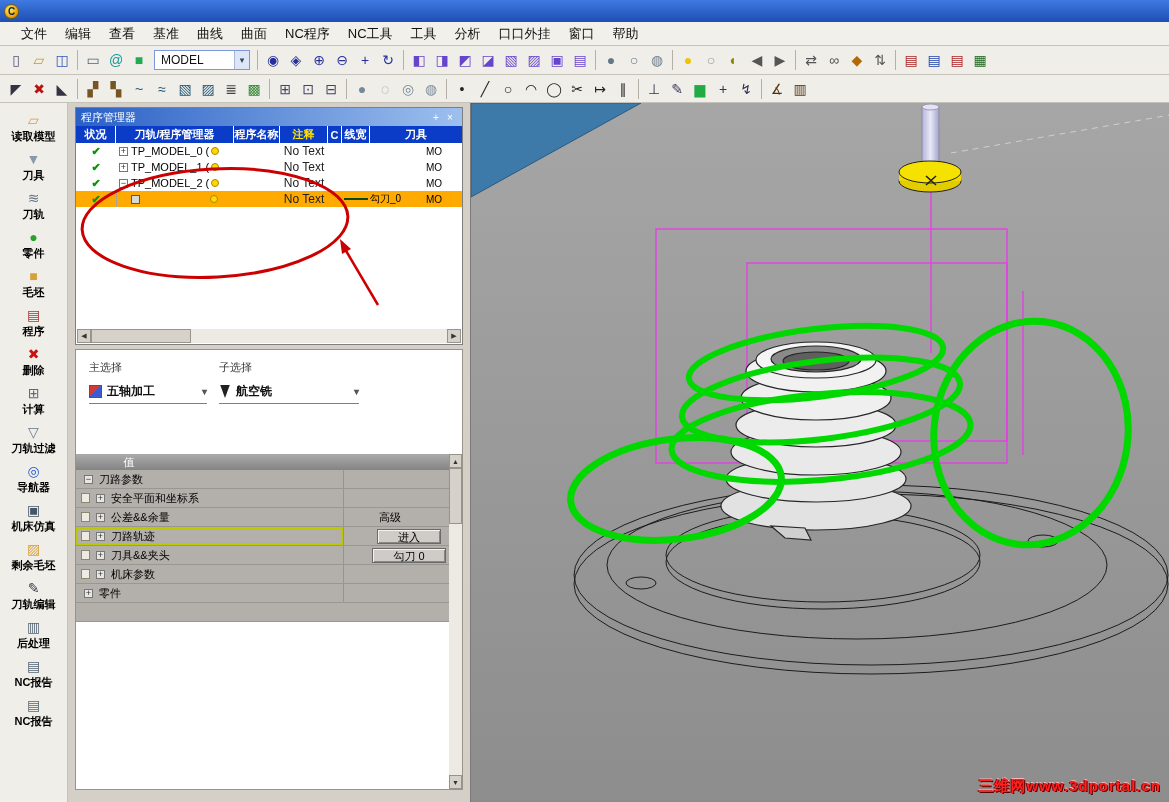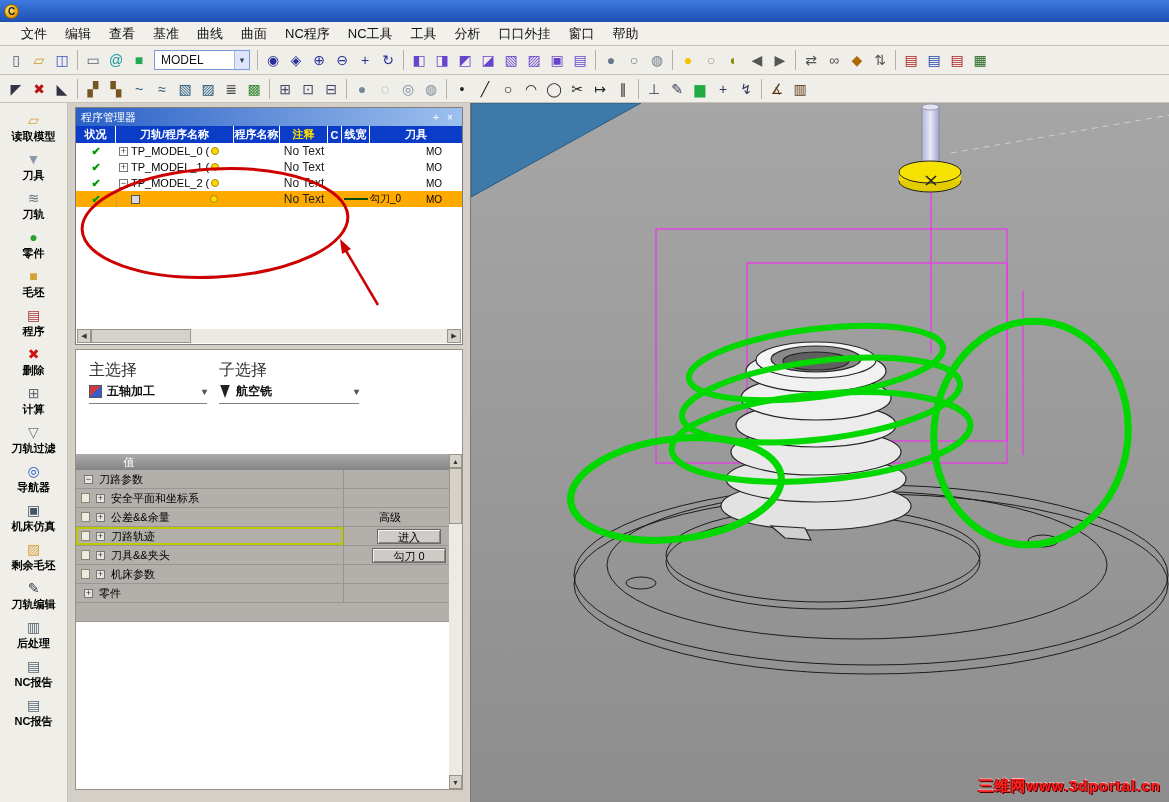--- a/index.html
+++ b/index.html
@@ -76,21 +76,21 @@
   .pm-hscroll { position:absolute; left:1px; right:1px; bottom:1px; height:14px; background:#eceae2; display:flex; }
   .sb-btn { width:14px; height:100%; background:#d6d2ca; border:1px solid #98948c; font-size:7px;
     display:flex; align-items:center; justify-content:center; color:#333; flex:none; }
   .hthumb { width:100px; height:100%; background:#d6d2ca; border:1px solid #98948c; flex:none; }
   .htrack { flex:1; }
   .annot { position:absolute; left:75px; top:107px; width:388px; height:238px; z-index:10; pointer-events:none; }
 
   
   .lower-panel { position:absolute; left:75px; top:349px; width:388px; height:441px;
     background:#fff; border:1px solid #98948c; }
-  .sel-label { position:absolute; font-size:16px; color:#333; }
+  .sel-label { position:absolute; font-size:11px; color:#333; }
   #sel-label-1 { left:13px; top:10px; } #sel-label-2 { left:143px; top:10px; }
   .sel-combo { position:absolute; top:30px; height:24px; display:flex; align-items:center;
     border-bottom:1px solid #808080; font-size:12px; font-weight:bold; color:#111; }
   #sel-combo-1 { left:13px; width:118px; } #sel-combo-2 { left:143px; width:140px; }
   .dd { margin-left:auto; color:#555; font-size:10px; }
   .sel-ic1 { width:13px; height:13px; margin-right:5px; flex:none;
     background:linear-gradient(135deg,#d03a3a 50%,#3a5ad0 50%); border:1px solid #555; }
   .sel-ic2 { width:12px; height:13px; margin-right:5px; flex:none; background:#222;
     clip-path:polygon(50% 100%, 10% 0, 90% 0); }
 
@@ -308,21 +308,21 @@
 
 <div class="pm-panel">
   <div class="pm-title">
     <span>程序管理器</span>
     <span class="sp"></span>
     <span class="pm-tbtn">+</span>
     <span class="pm-tbtn">×</span>
   </div>
   <div class="pm-header">
     <span class="pm-hcell" style="width:40px">状况</span>
-    <span class="pm-hcell" style="width:118px">刀轨/程序名称</span>
+    <span class="pm-hcell" style="width:118px">刀轨/程序管理器</span>
     <span class="pm-hcell" style="width:46px">程序名称</span>
     <span class="pm-hcell" style="width:48px;color:#ffe000">注释</span>
     <span class="pm-hcell" style="width:14px">C</span>
     <span class="pm-hcell" style="width:28px">线宽</span>
     <span class="pm-hcell" style="flex:1;border-right:none">刀具</span>
   </div>
   <div>
       <div class="pm-row">
         <span class="pm-cell c-status">
           <span class="chk">✔</span>

